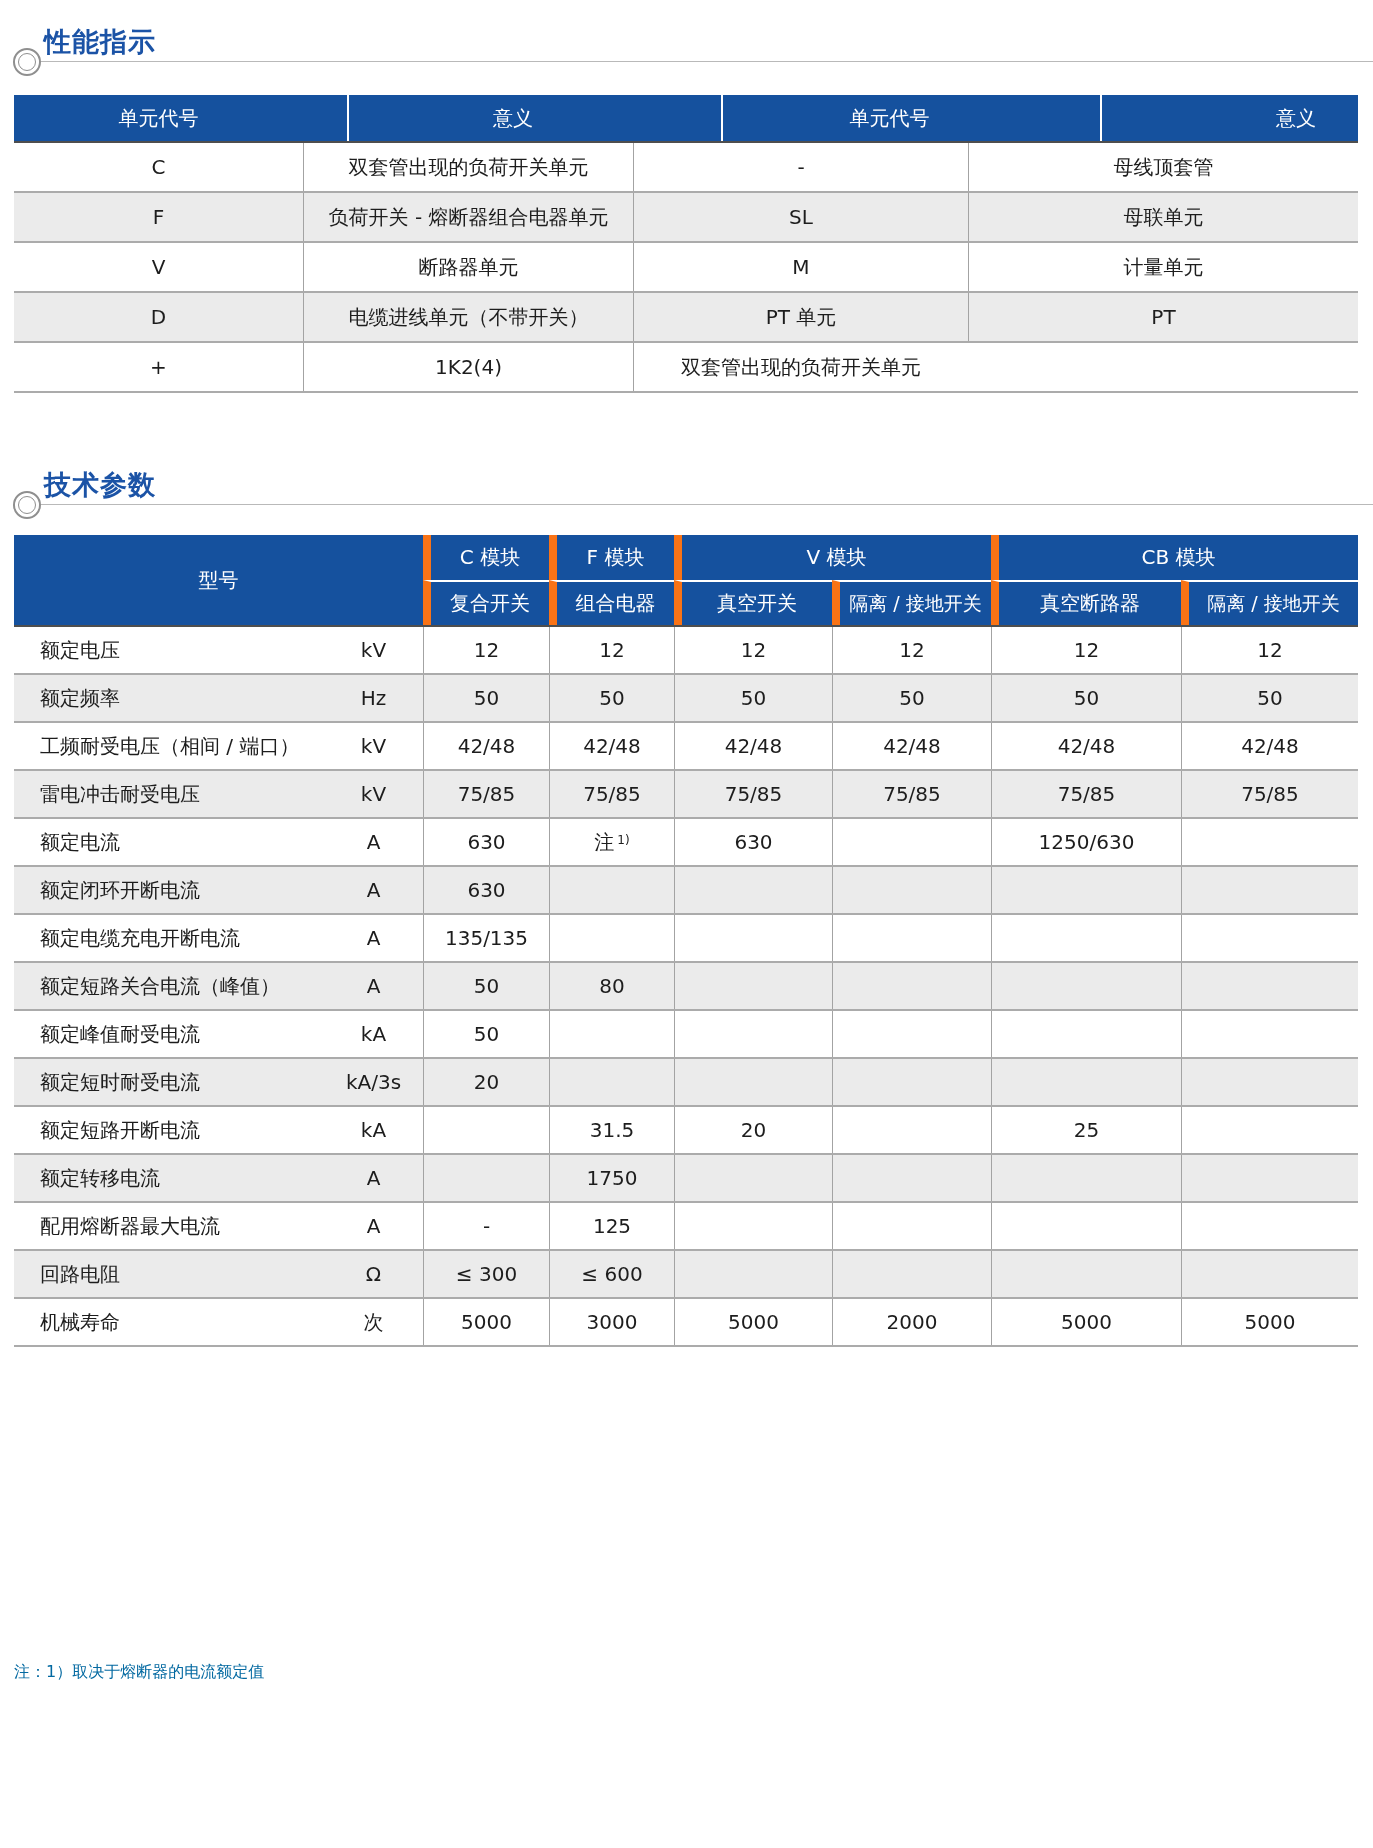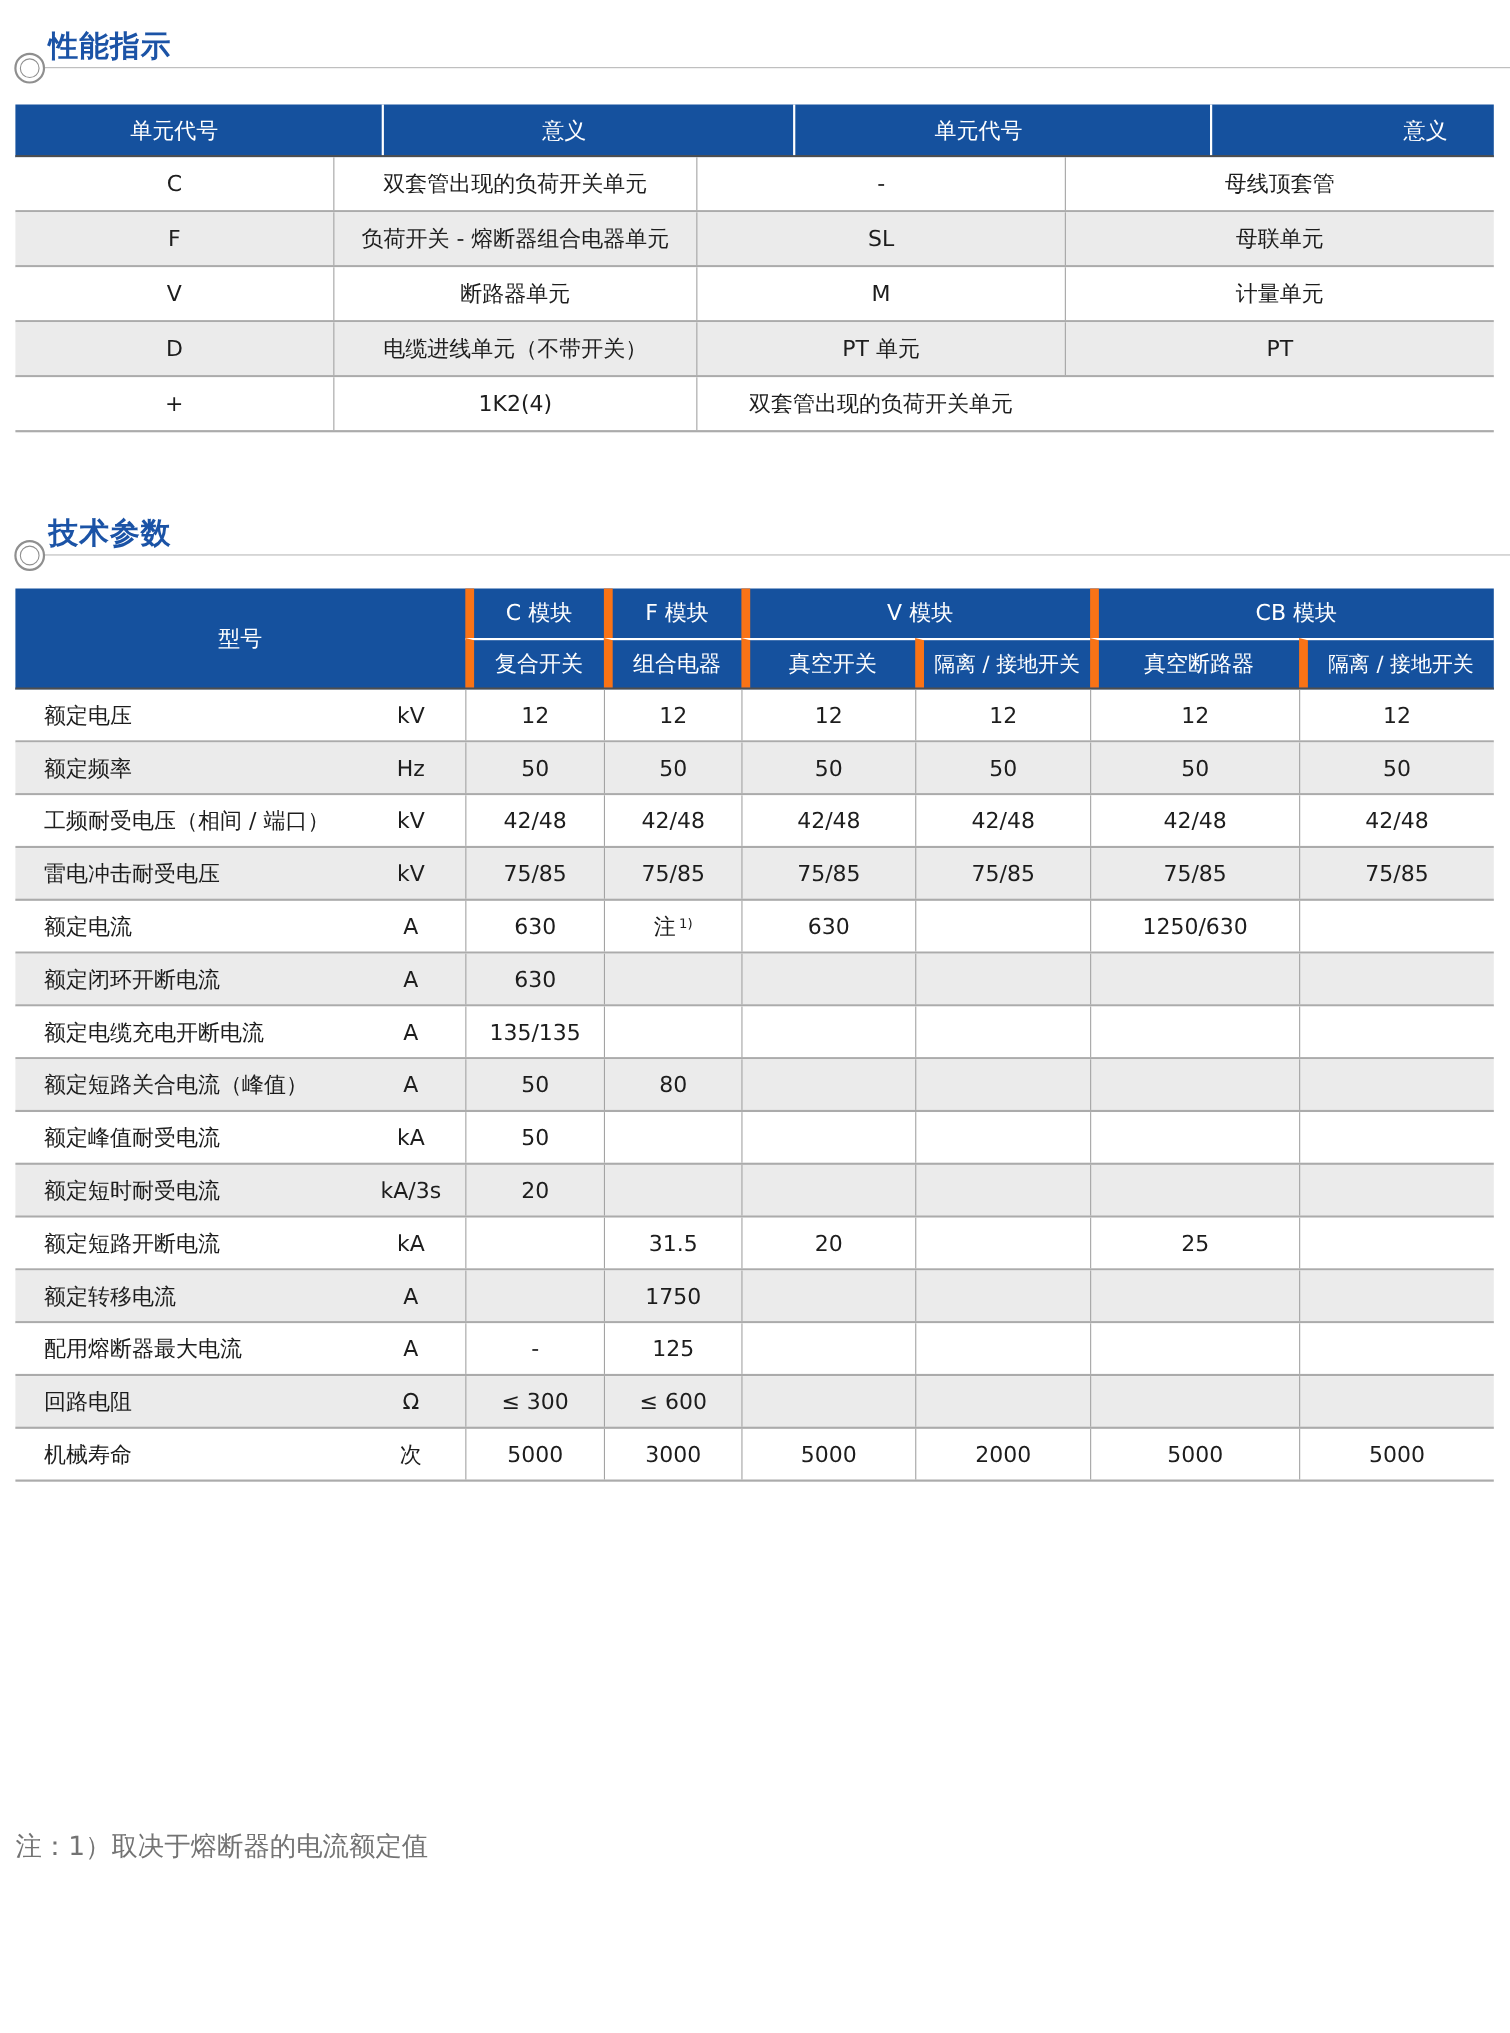--- a/index.html
+++ b/index.html
@@ -81,21 +81,21 @@
     height:48px; background:#ffffff;
     border-bottom:2px solid #ababab;
   }
   .t2-row.striped { background:#ebebeb; }
   .t2-row > div { display:flex; align-items:center; justify-content:center; text-align:center; }
   .t2-row .lab { justify-content:flex-start; padding-left:26px; text-align:left; }
   .t2-row .val { border-left:1px solid #a3a3a3; }
   .t2-row sup { font-size:12px; margin-left:3px; transform:translateY(-2px); }
 
   
-  .footnote { position:absolute; left:14px; top:1662px; font-size:24px; color:#737373; }
+  .footnote { position:absolute; left:14px; top:1662px; font-size:16px; color:#0369a1; }
   .footer-mark { position:absolute; left:30px; top:1842px; width:66px; height:6px; background:#15519e; }
 </style>
 </head>
 <body>
 
 <div class="page">
 
   <h2 class="sec-title" style="top:24px">性能指示</h2>
   <div class="sec-rule" style="top:62px">
     <span class="ring"></span>

